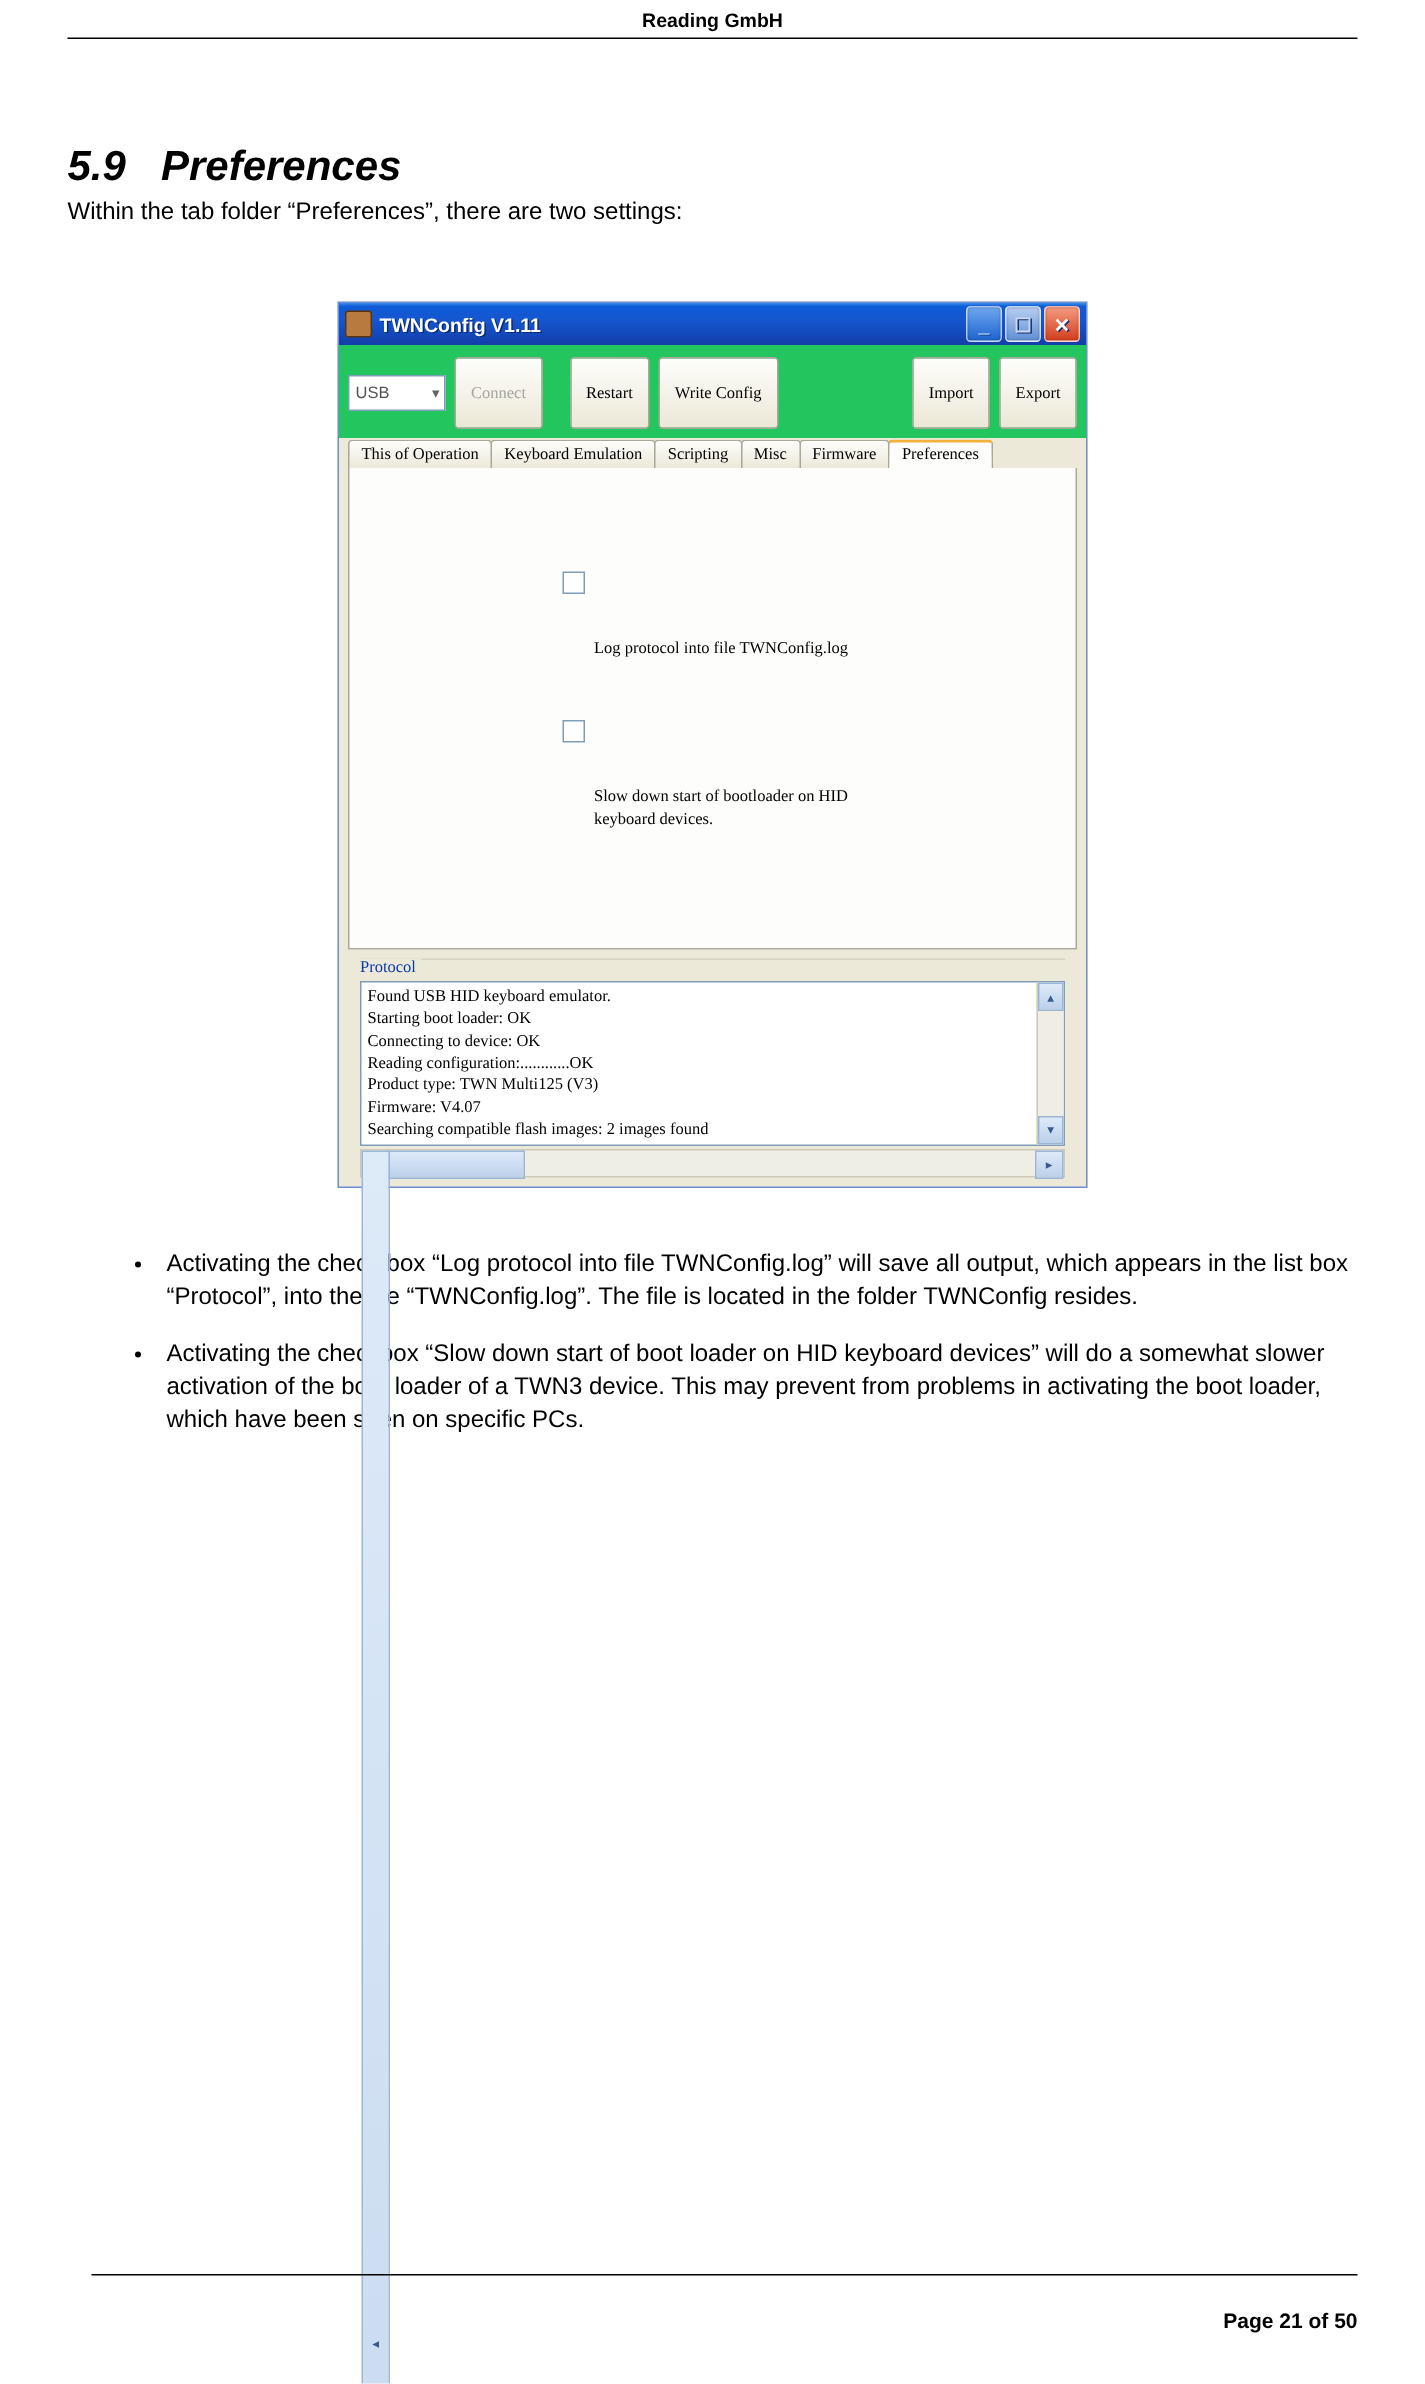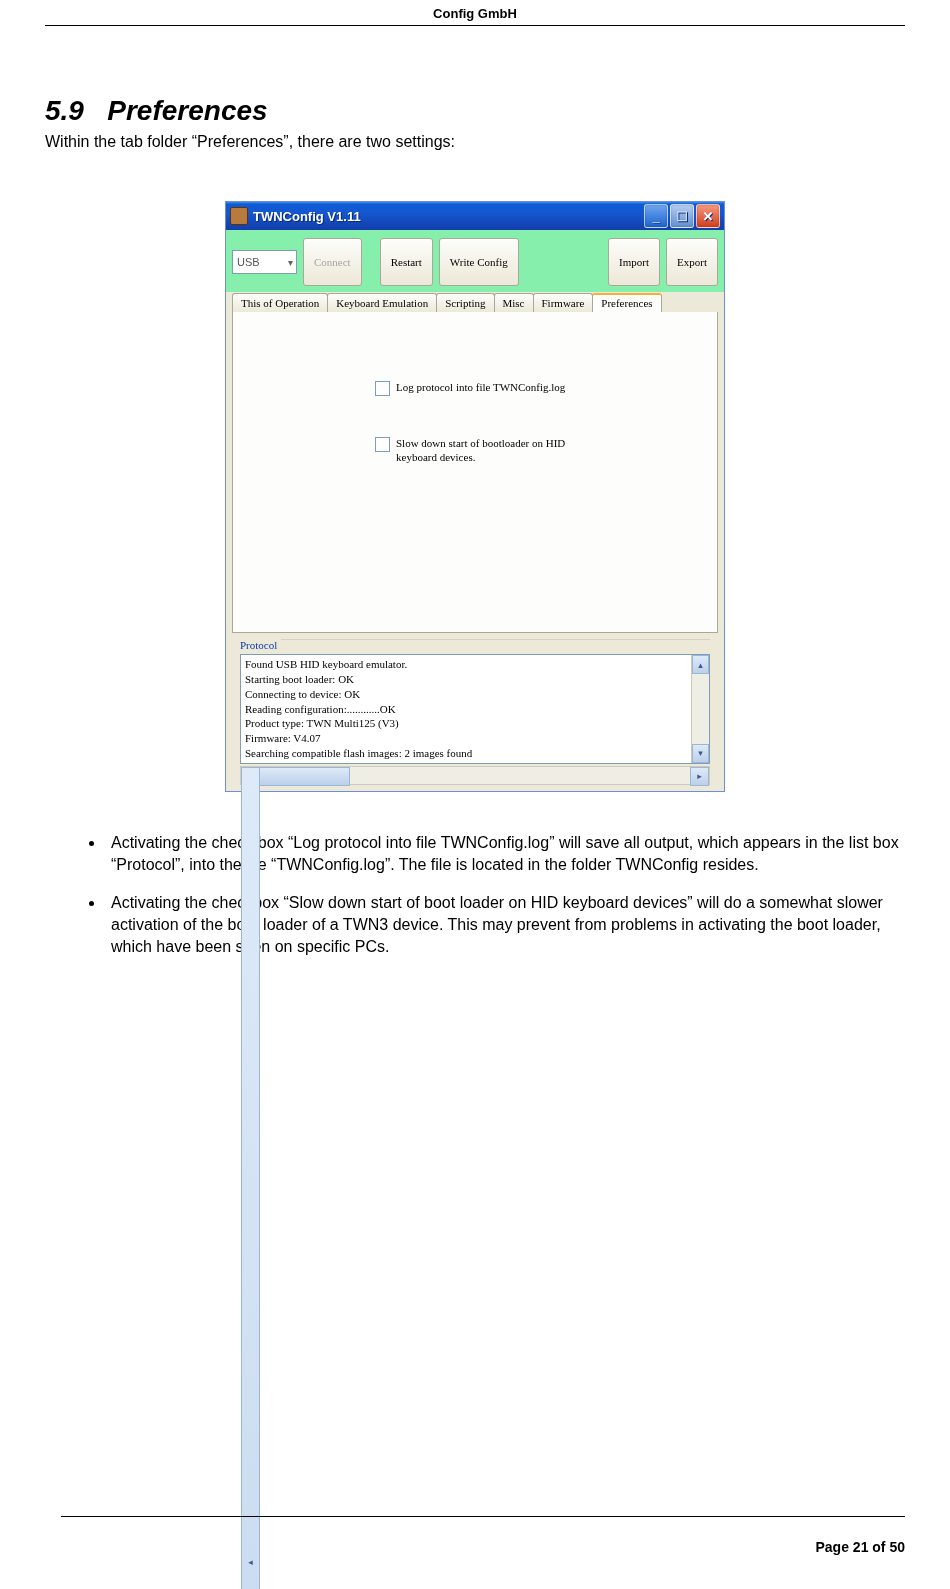--- a/index.html
+++ b/index.html
@@ -77,21 +77,21 @@
     box-shadow: inset 0 0 2px rgba(0,0,0,.3);
   }
   .win-min  { background: linear-gradient(#6ea6ef,#1e65cf); }
   .win-max  { background: linear-gradient(#b7cef2,#5f8fd4); color:#ccd9ef;}
   .win-close{ background: linear-gradient(#f59a80,#d13e1d); }
 
   .toolbar {
     display: flex;
     gap: 6px;
     padding: 8px 6px 6px;
-    background: #86efac;
+    background: #22c55e;
     align-items: center;
   }
   .usb-box {
     width: 56px; height: 22px;
     background: #fff;
     border: 1px solid #7f9db9;
     color: #555;
     display: flex; align-items: center; justify-content: space-between;
     padding: 0 3px 0 4px;
   }
@@ -150,21 +150,21 @@
     display:flex; align-items:flex-start; gap:6px;
     width: 200px;
     margin: 0 auto;
   }
   .checkbox-row:first-of-type { margin-top: 68px; }
   .checkbox-row + .checkbox-row { margin-top: 40px; }
   .cb {
     width:13px; height:13px; background:#fff;
     border:1px solid #7f9db9; flex:none; margin-top:1px;
   }
-  .cb-label { font:11px Tahoma; color:#000; line-height:1.3; }
+  .cb-label { font:11px Tahoma; color:#000; line-height:1.3;margin-top:45px; }
 
   .protocol-group {
     margin: 6px 14px 6px;
   }
   .protocol-label {
     color:#0a3aa8; font:11px Tahoma;
     margin-bottom: 2px;
     border-top:1px solid #d6d2c2;
     padding-top:0;
     position:relative;
@@ -233,21 +233,21 @@
     font-weight:bold;
     padding-top:22px;
   }
 </style>
 </head>
 <body>
 
 <div class="page">
 
   <div class="header">
-    <span>Config GmbH</span>
+    <span>Reading GmbH</span>
   </div>
 
   <div class="section-title">
     <span>5.9</span>
     <span>&nbsp;</span>
     <span>Preferences</span>
   </div>
 
   <div class="intro">Within the tab folder “Preferences”, there are two settings:</div>
 

